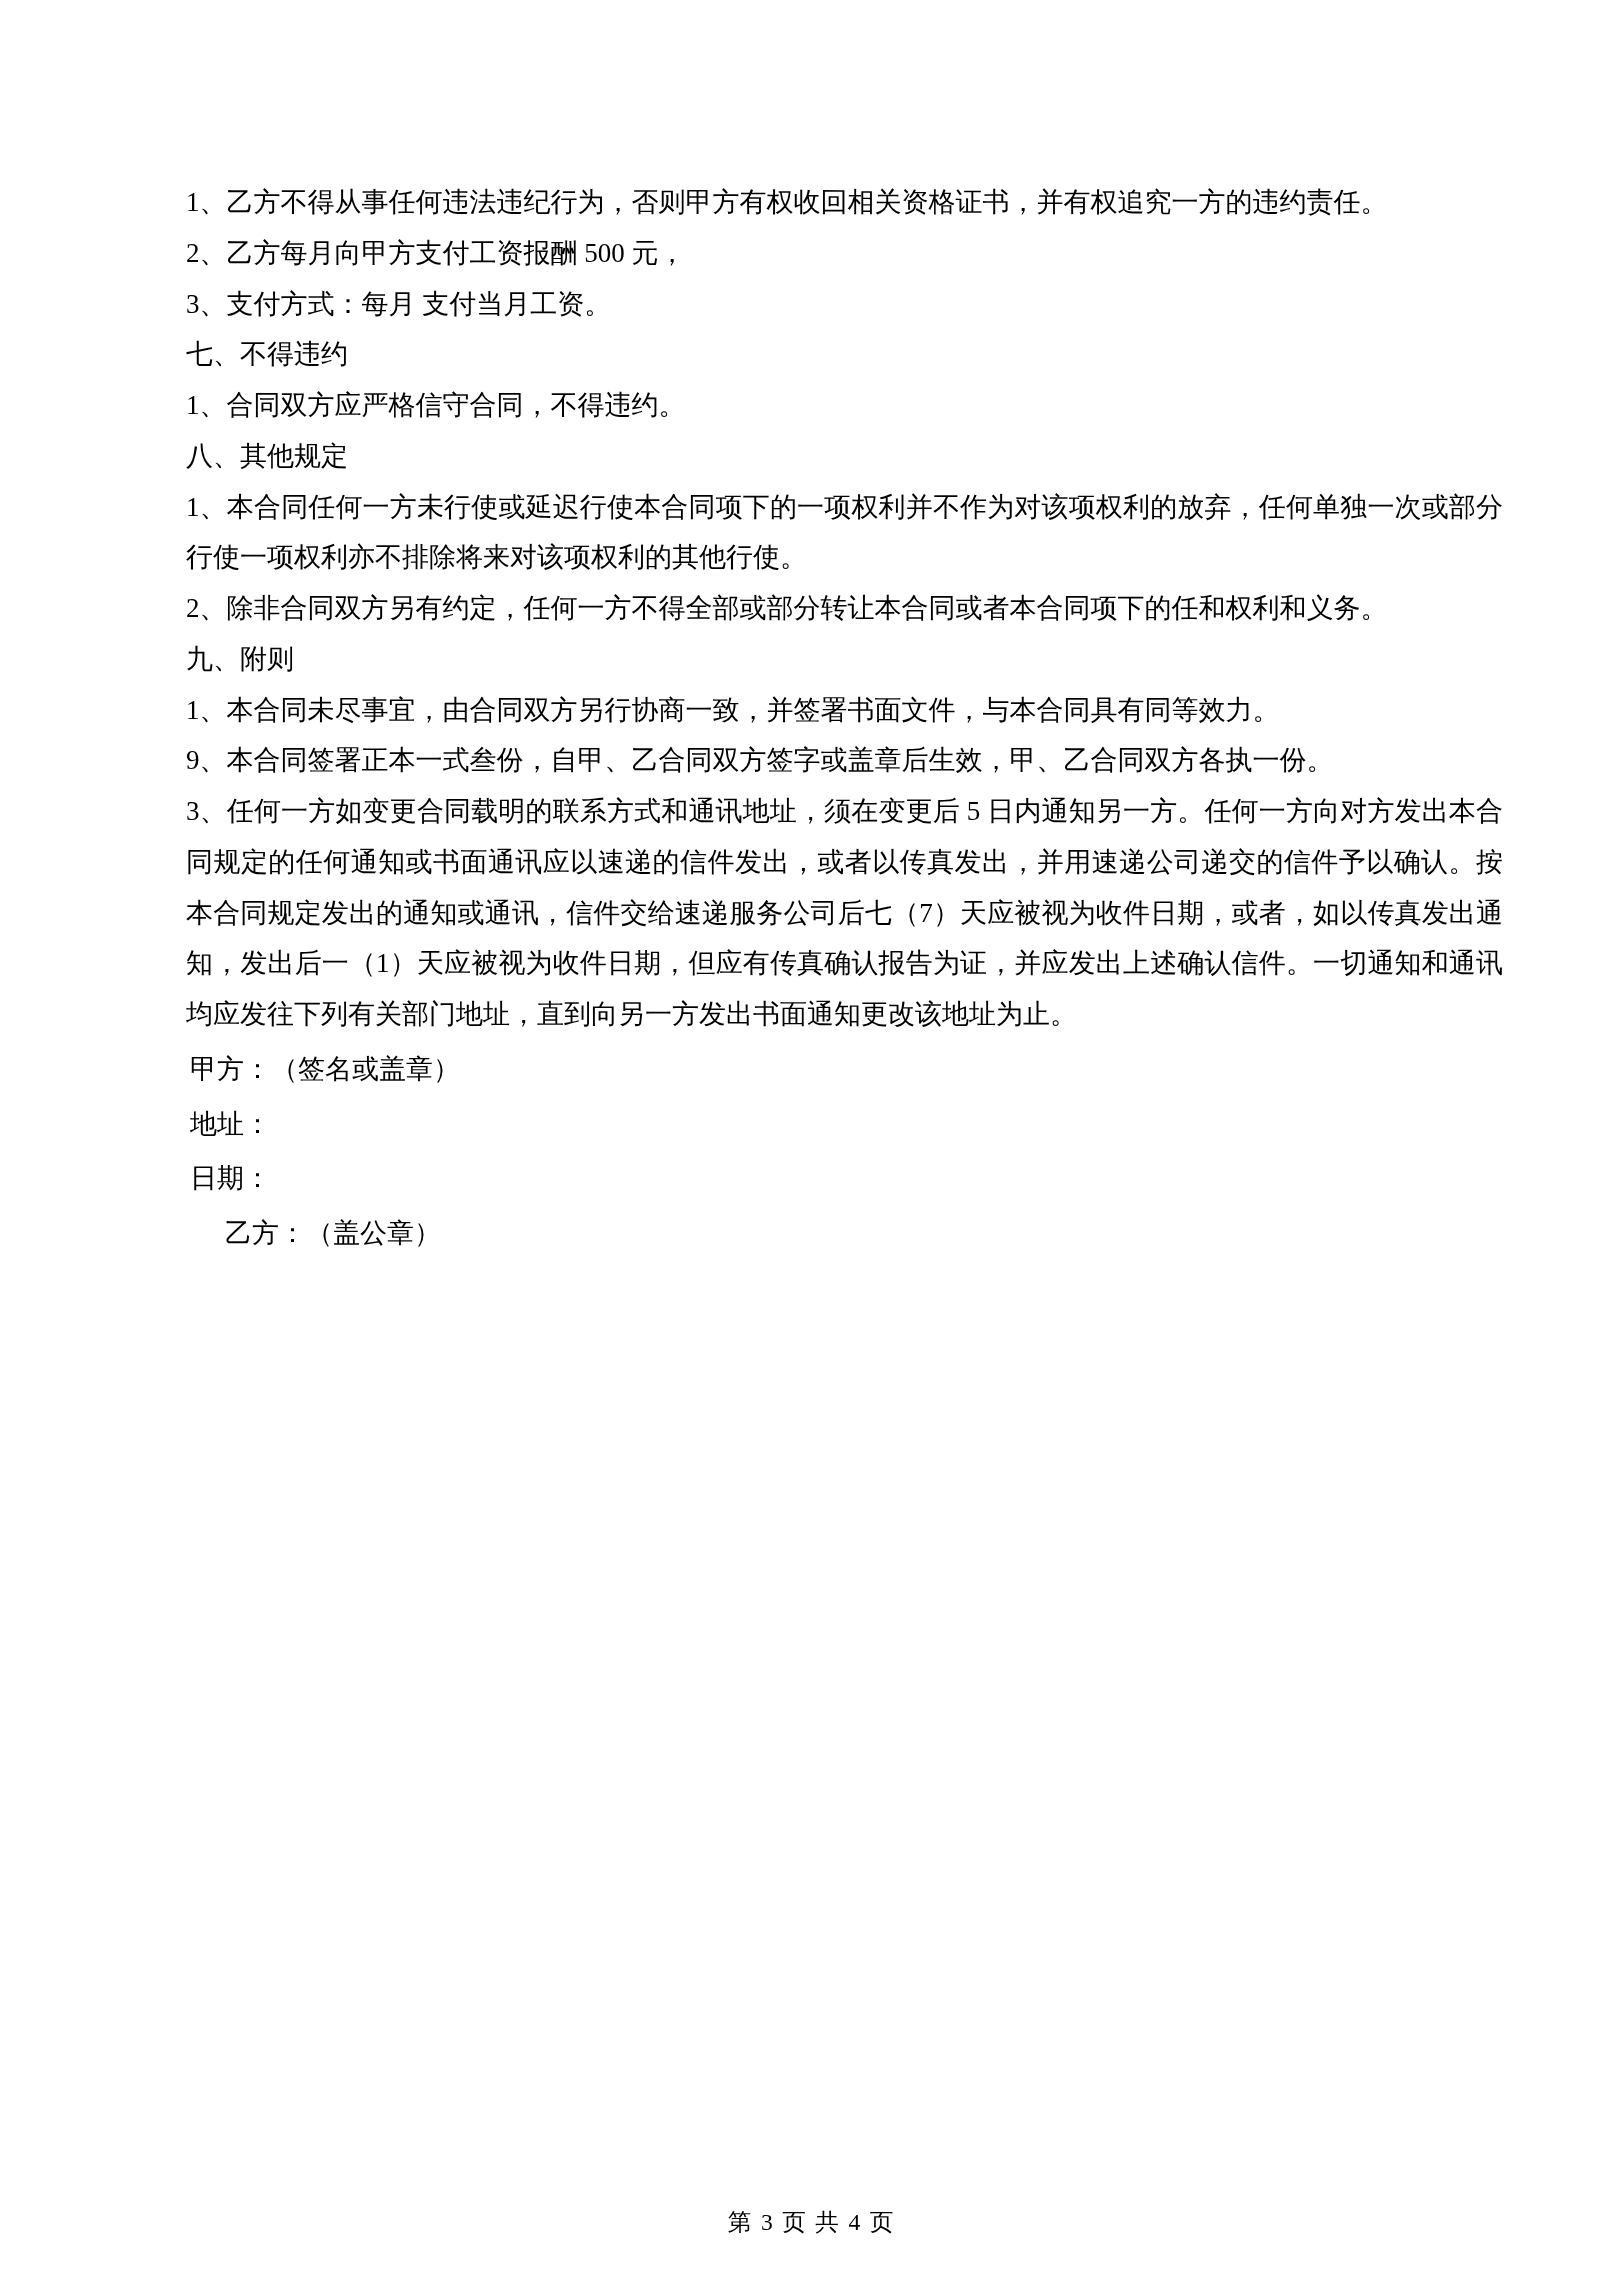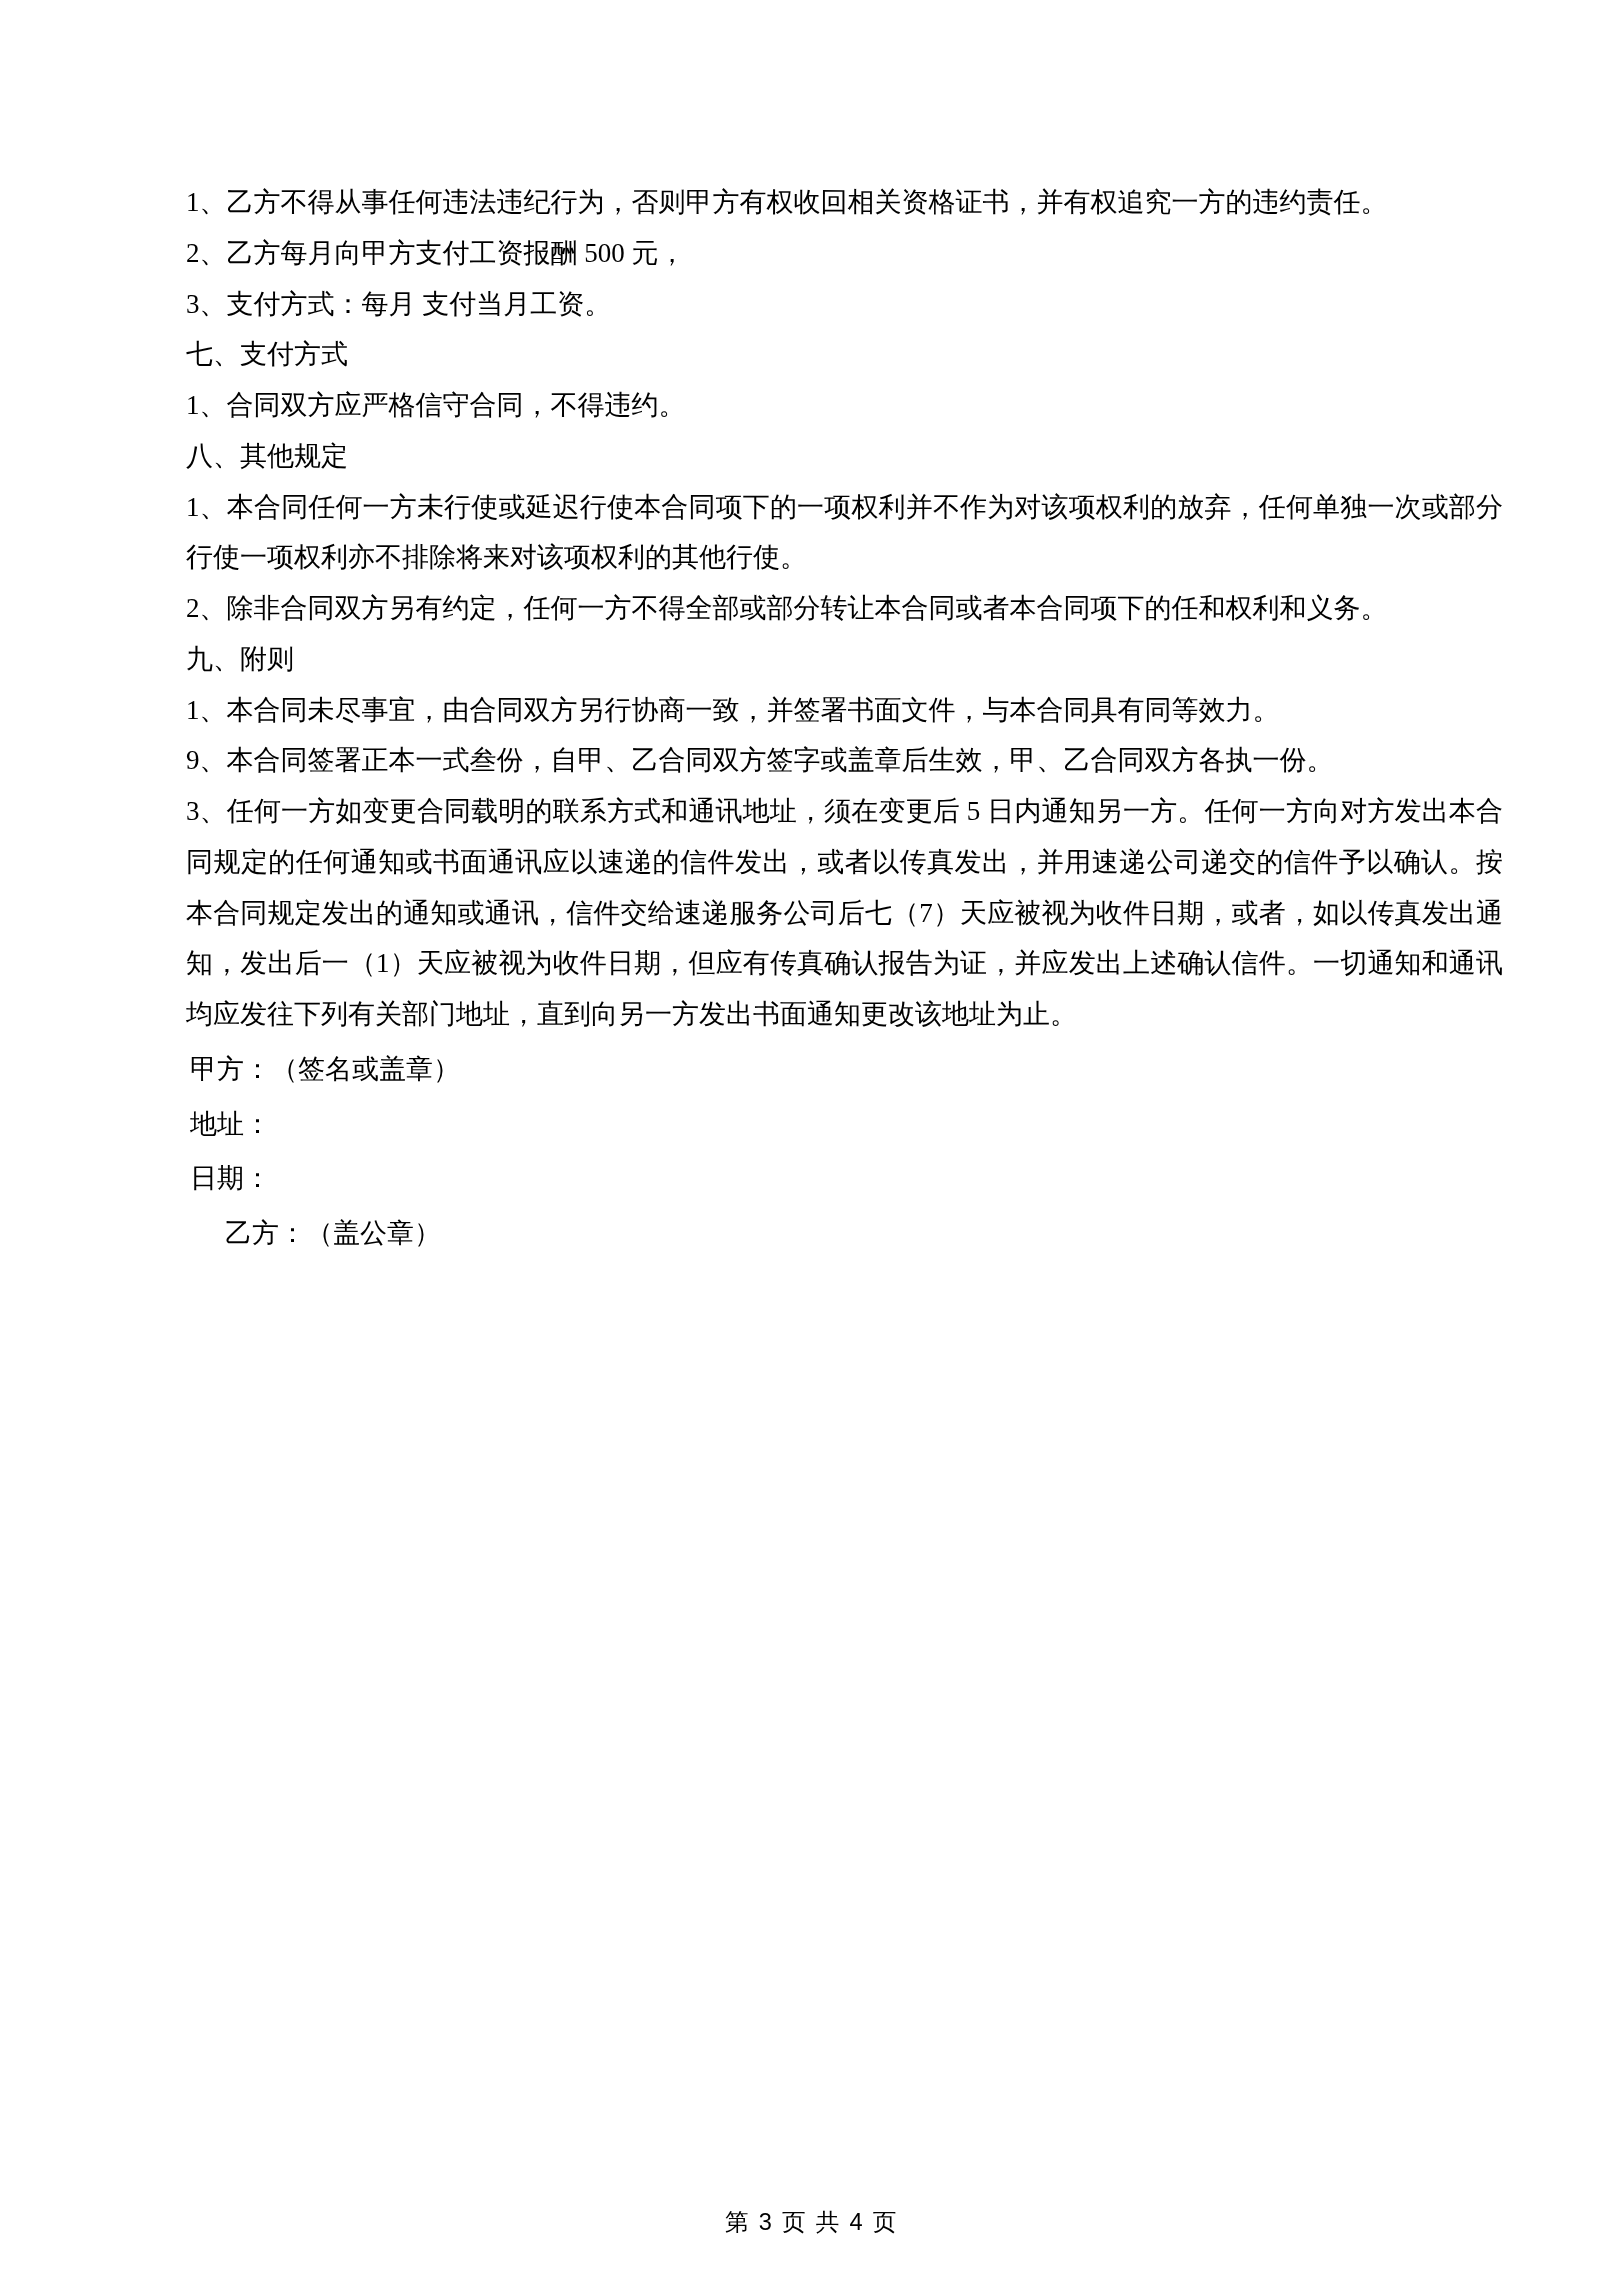--- a/index.html
+++ b/index.html
@@ -42,34 +42,34 @@
     text-indent: 0;
   }
   .footer {
     position: absolute;
     left: 0;
     right: 0;
     bottom: 56px;
     text-align: center;
     font-size: 23.6px;
     letter-spacing: 1.8px;
-    font-family: Liberation Sans, sans-serif;
+    font-family: Liberation Serif, serif;
     color: #000000;
   }
 </style>
 </head>
 <body>
 
 <div class="page">
   <div class="doc-body">
 
     <p class="para">1、乙方不得从事任何违法违纪行为，否则甲方有权收回相关资格证书，并有权追究一方的违约责任。</p>
     <p class="para">2、乙方每月向甲方支付工资报酬 500 元，</p>
     <p class="para">3、支付方式：每月  支付当月工资。</p>
-    <p class="para">七、支付方式</p>
+    <p class="para">七、不得违约</p>
     <p class="para">1、合同双方应严格信守合同，不得违约。</p>
     <p class="para">八、其他规定</p>
     <p class="para">1、本合同任何一方未行使或延迟行使本合同项下的一项权利并不作为对该项权利的放弃，任何单独一次或部分行使一项权利亦不排除将来对该项权利的其他行使。</p>
     <p class="para">2、除非合同双方另有约定，任何一方不得全部或部分转让本合同或者本合同项下的任和权利和义务。</p>
     <p class="para">九、附则</p>
     <p class="para">1、本合同未尽事宜，由合同双方另行协商一致，并签署书面文件，与本合同具有同等效力。</p>
     <p class="para">9、本合同签署正本一式叁份，自甲、乙合同双方签字或盖章后生效，甲、乙合同双方各执一份。</p>
     <p class="para">3、任何一方如变更合同载明的联系方式和通讯地址，须在变更后 5 日内通知另一方。任何一方向对方发出本合同规定的任何通知或书面通讯应以速递的信件发出，或者以传真发出，并用速递公司递交的信件予以确认。按本合同规定发出的通知或通讯，信件交给速递服务公司后七（7）天应被视为收件日期，或者，如以传真发出通知，发出后一（1）天应被视为收件日期，但应有传真确认报告为证，并应发出上述确认信件。一切通知和通讯均应发往下列有关部门地址，直到向另一方发出书面通知更改该地址为止。</p>
 
     <p class="sig-line no-indent">甲方：（签名或盖章）</p>

